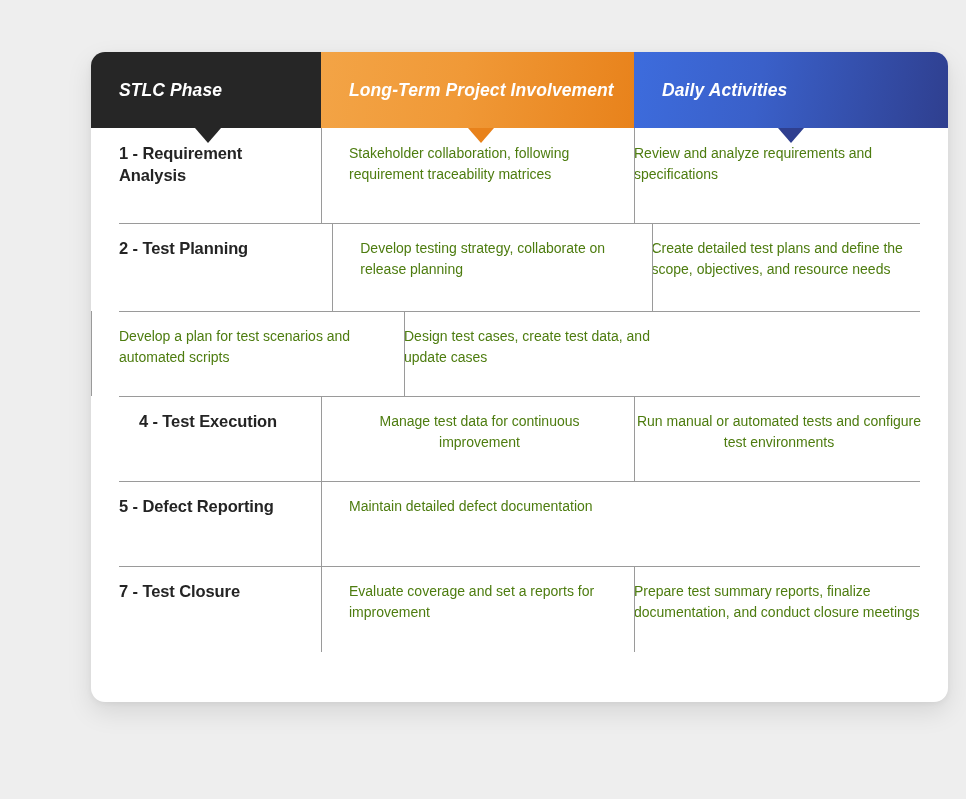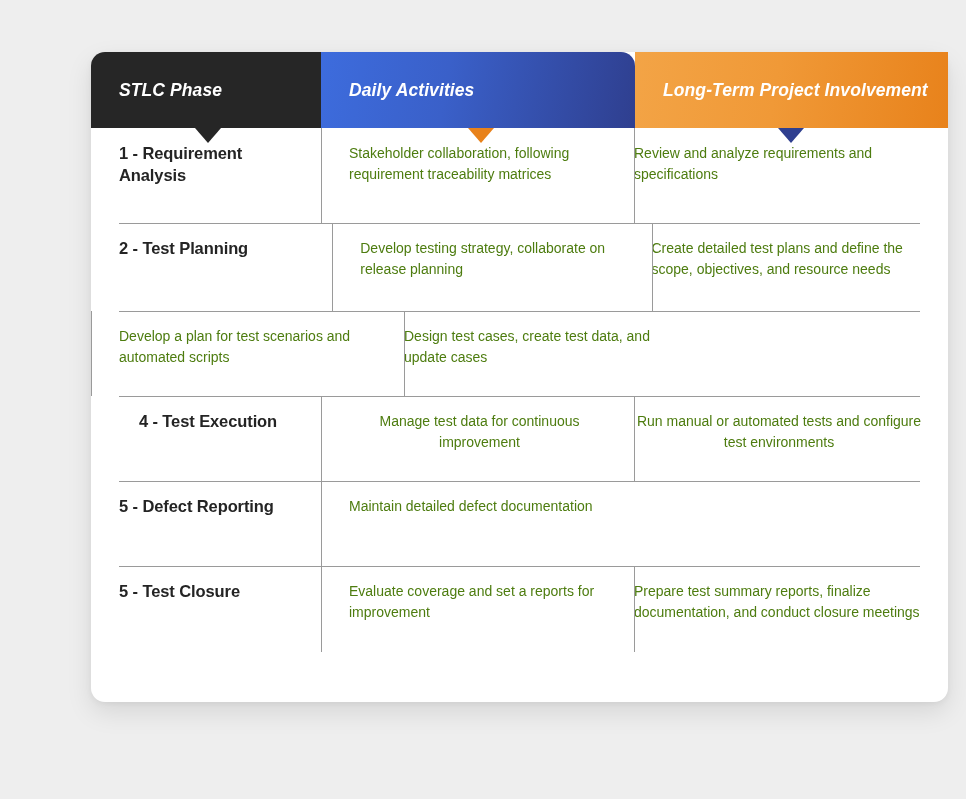--- a/index.html
+++ b/index.html
@@ -155,25 +155,25 @@
 <body>
 
 <div class="page">
 
   <div class="card">
 
     <div class="header">
       <div class="hcell hcell-phase">
         <span class="htitle">STLC Phase</span>
       </div>
+      <div class="hcell hcell-long">
+        <span class="htitle">Long-Term Project Involvement</span>
+      </div>
       <div class="hcell hcell-daily">
         <span class="htitle">Daily Activities</span>
-      </div>
-      <div class="hcell hcell-long">
-        <span class="htitle">Long-Term Project Involvement</span>
       </div>
     </div>
 
     <div class="notch notch-dark"></div>
     <div class="notch notch-orange"></div>
     <div class="notch notch-blue"></div>
 
     <div class="tbody">
 
       <div class="row r0">
@@ -225,21 +225,21 @@
         <div class="cell cell-phase">
           <div class="phase-text">5 - Defect Reporting</div>
         </div>
         <div class="cell cell-long">
           <div class="desc-text">Maintain detailed defect documentation</div>
         </div>
       </div>
 
       <div class="row r5">
         <div class="cell cell-phase">
-          <div class="phase-text">5 - Test Closure</div>
+          <div class="phase-text">7 - Test Closure</div>
         </div>
         <div class="cell cell-long">
           <div class="desc-text">Evaluate coverage and set a reports for improvement</div>
         </div>
         <div class="cell cell-daily">
           <div class="desc-text">Prepare test summary reports, finalize documentation, and conduct closure meetings</div>
         </div>
       </div>
 
     </div>

